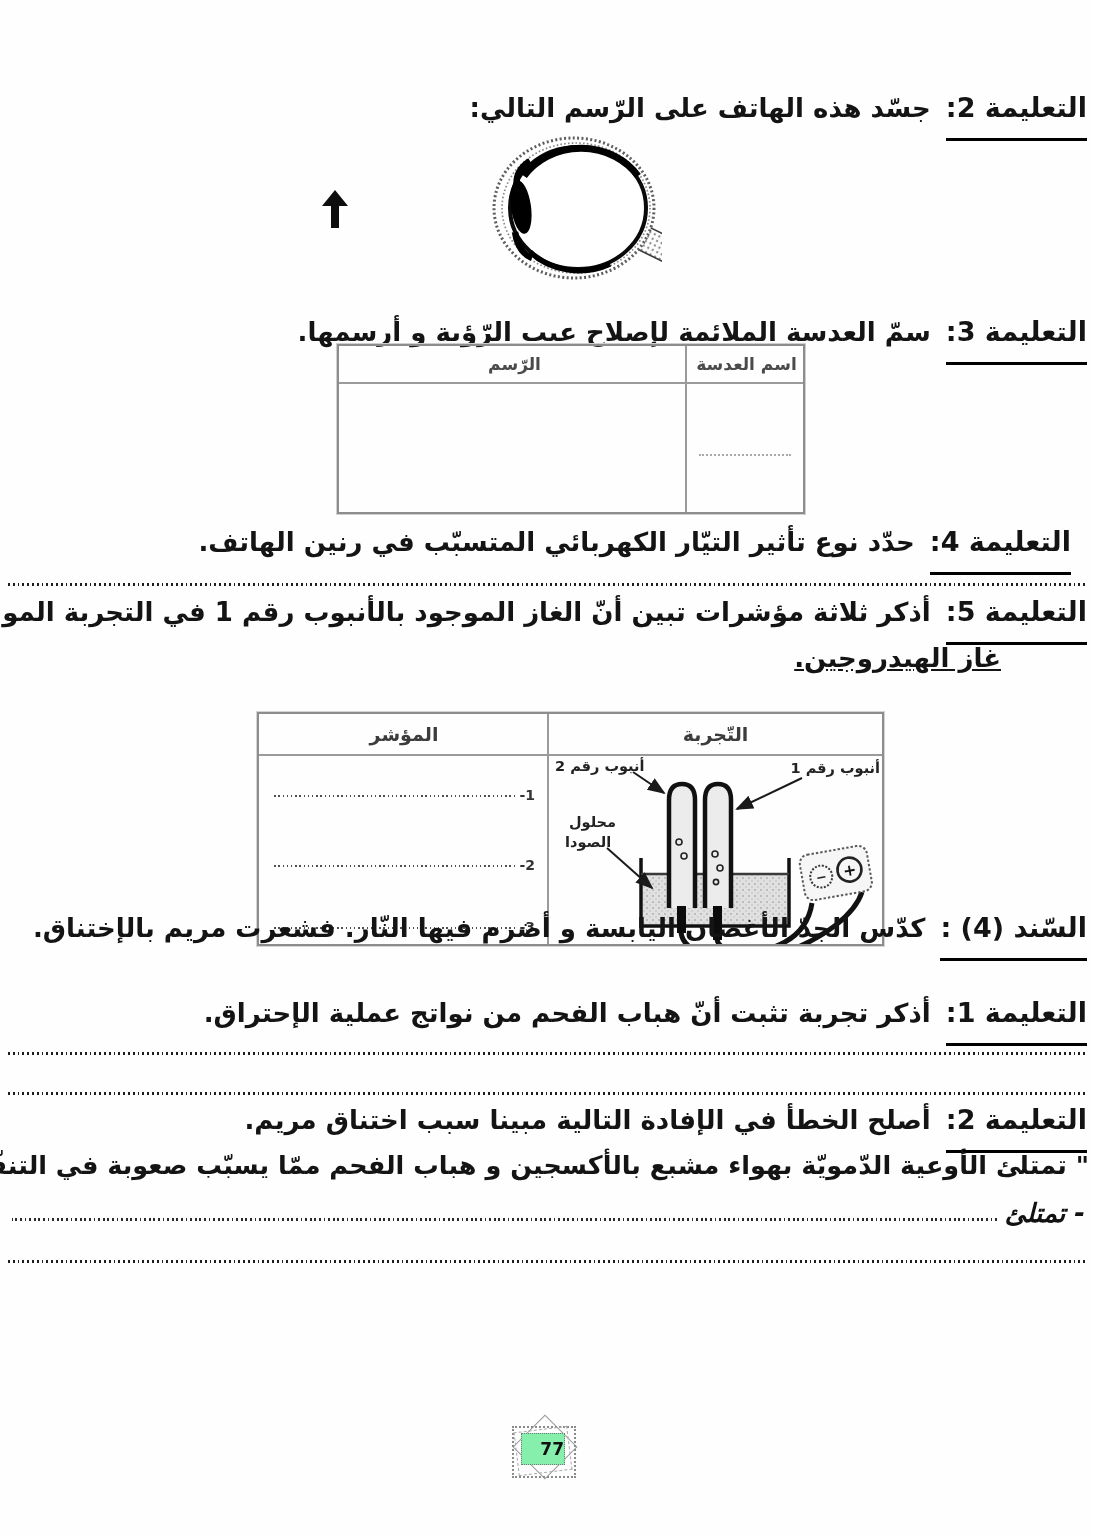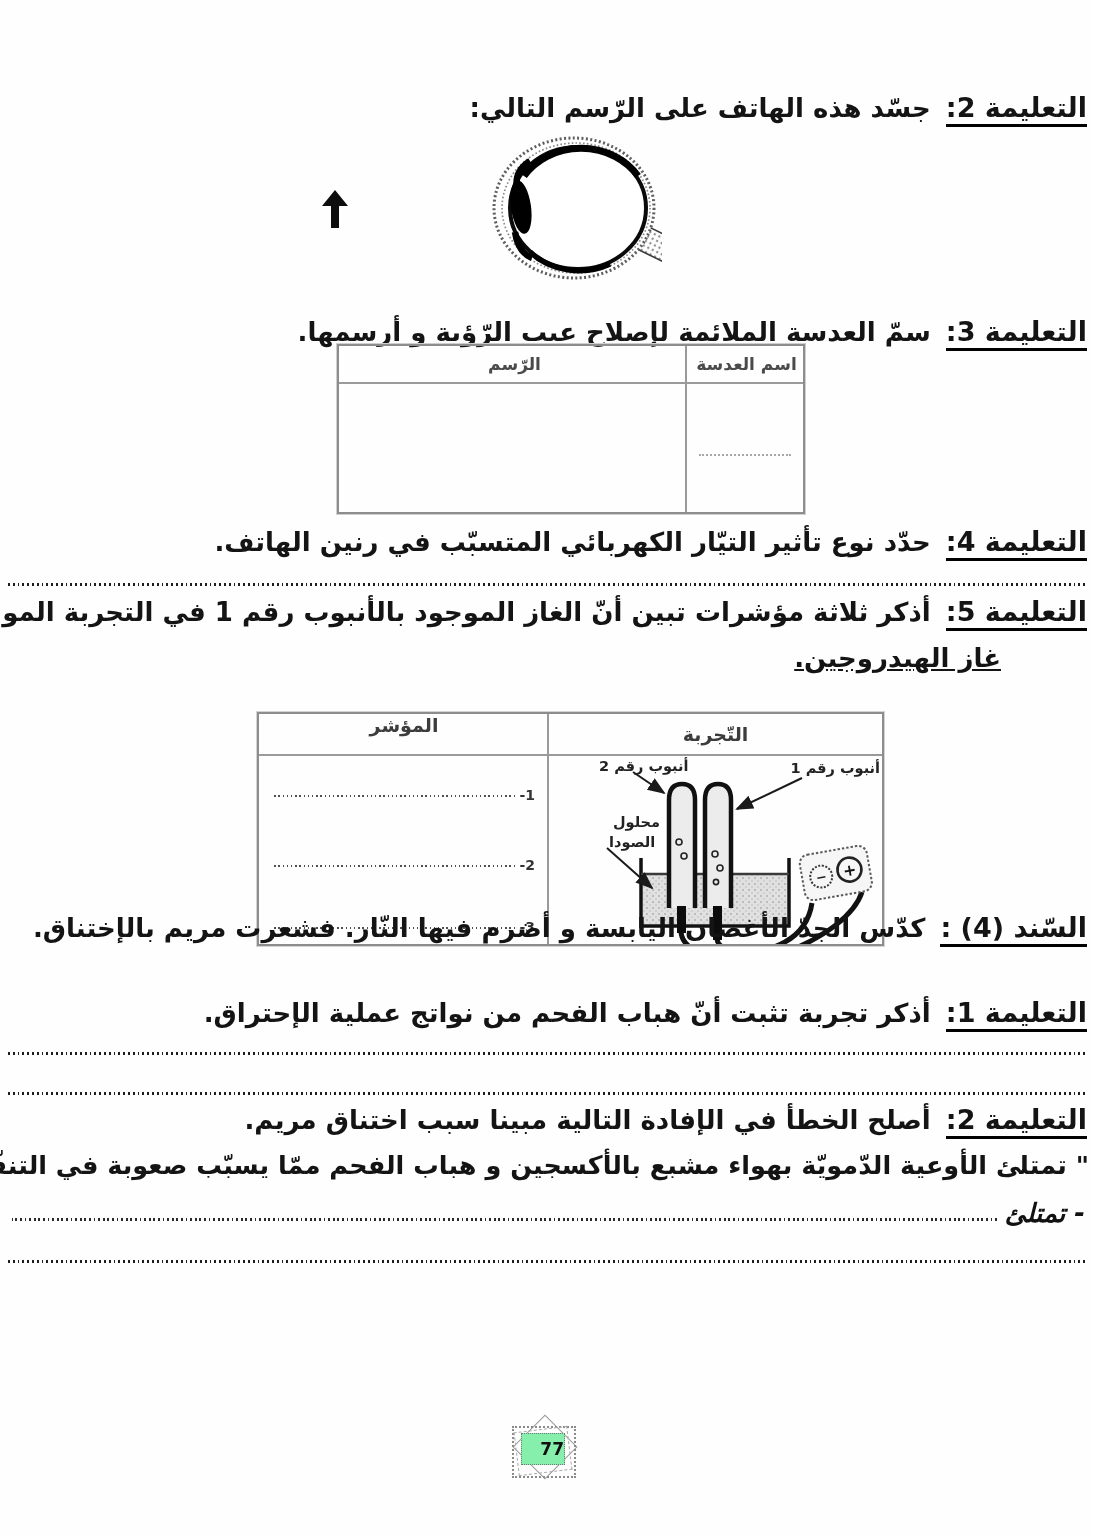--- a/index.html
+++ b/index.html
@@ -18,21 +18,21 @@
     font-size:26px;
     font-weight:bold;
     white-space:nowrap;
     color:#141414;
     letter-spacing:-0.2px;
   }
   .hlabel{
     font-size:27px;
     font-weight:bold;
     border-bottom:3.5px solid #000;
-    padding-bottom:1px;
+    padding-bottom:15px;
     margin-left:6px;
   }
   .dotline{
     position:absolute;
     height:3px;
     background-image:repeating-linear-gradient(to left,#1d1d1d 0px,#1d1d1d 1.8px,transparent 1.8px,transparent 4.8px);
   }
   
   #lens-table{
     position:absolute;left:337px;top:344px;width:464px;height:166px;
@@ -69,21 +69,21 @@
   }
   #exp-table .hdr{
     position:absolute;top:0;left:0;right:0;height:40px;
     border-bottom:2px solid #9a9a9a;
     display:flex;flex-direction:row;
   }
   #exp-table .hdr .c-exp{
     width:333px;display:flex;align-items:center;justify-content:center;
   }
   #exp-table .hdr .c-ind{
-    flex:1;display:flex;align-items:flex-start;justify-content:center;
+    flex:1;display:flex;align-items:center;justify-content:center;
   }
   #exp-table .hdr-text{font-size:19px;font-weight:bold;color:#3c3c3c;}
   #exp-table .vdiv{
     position:absolute;top:0;bottom:0;right:333px;width:0;
     border-right:2px solid #9a9a9a;
   }
   #exp-cell{
     position:absolute;top:42px;right:0;width:333px;bottom:0;
   }
   #ind-cell{
@@ -96,21 +96,21 @@
   .ind-line .marker{
     font-size:14px;font-weight:bold;color:#333;direction:ltr;
     line-height:1;
   }
   .ind-line .filler{
     flex:1;height:2px;margin-top:2px;
     background-image:repeating-linear-gradient(to left,#4f4f4f 0px,#4f4f4f 1.5px,transparent 1.5px,transparent 4.2px);
   }
   .app-label{
     position:absolute;font-size:14.5px;font-weight:bold;color:#222;
-    white-space:nowrap;line-height:1.15;margin-left:44px;
+    white-space:nowrap;line-height:1.15;
   }
   
   #answer-row{
     position:absolute;top:1198px;right:8px;left:12px;
     display:flex;align-items:flex-end;gap:8px;
   }
   #answer-row .prefix{font-size:26px;font-weight:bold;white-space:nowrap;font-style:italic;}
   #answer-row .filler{
     flex:1;height:3px;margin-bottom:7px;
     background-image:repeating-linear-gradient(to left,#2a2a2a 0px,#2a2a2a 1.8px,transparent 1.8px,transparent 4.6px);
@@ -194,21 +194,21 @@
         <span class="hdr-text">اسم العدسة</span>
       </div>
       <div class="col-draw">
         <span class="hdr-text">الرّسم</span>
       </div>
     </div>
     <div class="vdiv"></div>
     <div class="faint-dots"></div>
   </div>
 
-  <div class="para" style="top:526px;right:6px;">
+  <div class="para" style="top:526px;right:22px;">
     <span class="hlabel">التعليمة 4:</span>
     <span>حدّد نوع تأثير التيّار الكهربائي المتسبّب في رنين الهاتف.</span>
   </div>
 
   <div class="dotline" style="top:583px;left:8px;right:8px;"></div>
 
   <div class="para" style="top:596px;right:6px;">
     <span class="hlabel">التعليمة 5:</span>
     <span>أذكر ثلاثة مؤشرات تبين أنّ الغاز الموجود بالأنبوب رقم 1 في التجربة الموالية هو</span>
   </div>

